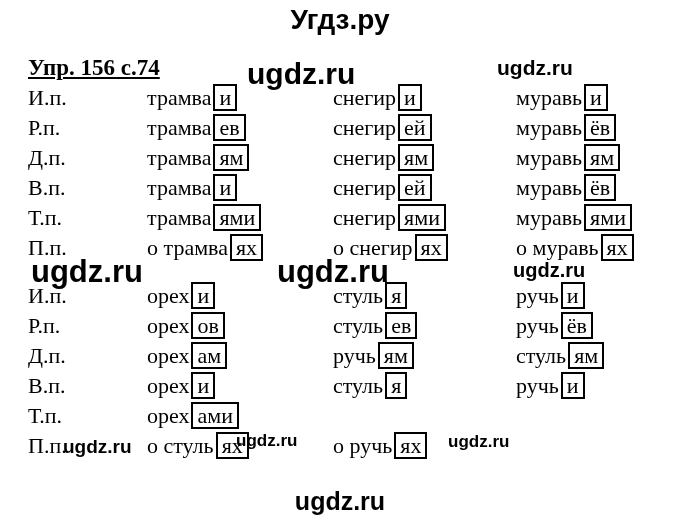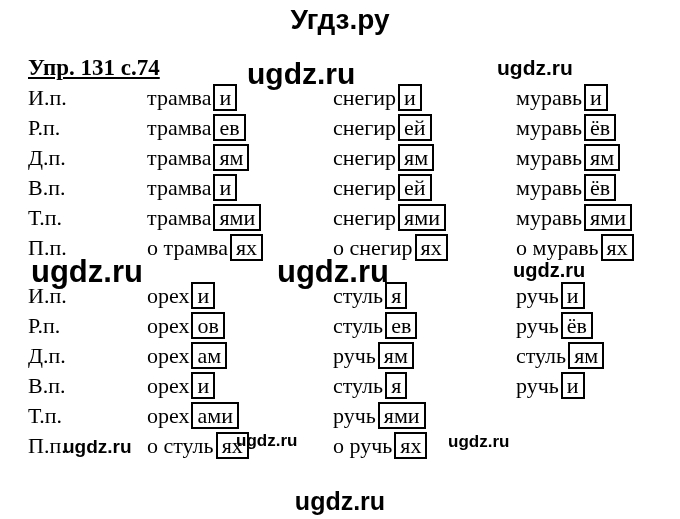--- a/index.html
+++ b/index.html
@@ -30,21 +30,21 @@
   .footer-wm{position:absolute;top:487px;left:0;right:0;text-align:center;
         font-family:"Liberation Sans",sans-serif;font-weight:bold;font-size:25px;}
 </style>
 </head>
 <body>
 
 <div class="page">
 
   <div class="site-title">Угдз.ру</div>
 
-  <div class="ex-title">Упр. 131 с.74</div>
+  <div class="ex-title">Упр. 156 с.74</div>
 
   <div class="wm wm1">ugdz.ru</div>
   <div class="wm wm2">ugdz.ru</div>
 
   <div class="block block1">
     <div class="row">
       <span class="cell">И.п.</span>
       <span class="cell"><span>трамва</span><span class="box">и</span></span>
       <span class="cell"><span>снегир</span><span class="box">и</span></span>
       <span class="cell"><span>муравь</span><span class="box">и</span></span>
@@ -106,21 +106,20 @@
     </div>
     <div class="row">
       <span class="cell">В.п.</span>
       <span class="cell"><span>орех</span><span class="box">и</span></span>
       <span class="cell"><span>стуль</span><span class="box">я</span></span>
       <span class="cell"><span>ручь</span><span class="box">и</span></span>
     </div>
     <div class="row">
       <span class="cell">Т.п.</span>
       <span class="cell"><span>орех</span><span class="box">ами</span></span>
-      <span class="cell"><span>ручь</span><span class="box">ями</span></span>
     </div>
     <div class="row">
       <span class="cell">П.п.</span>
       <span class="cell"><span>о стуль</span><span class="box">ях</span></span>
       <span class="cell"><span>о ручь</span><span class="box">ях</span></span>
     </div>
   </div>
 
   <div class="wm wm6">ugdz.ru</div>
   <div class="wm wm7">ugdz.ru</div>

